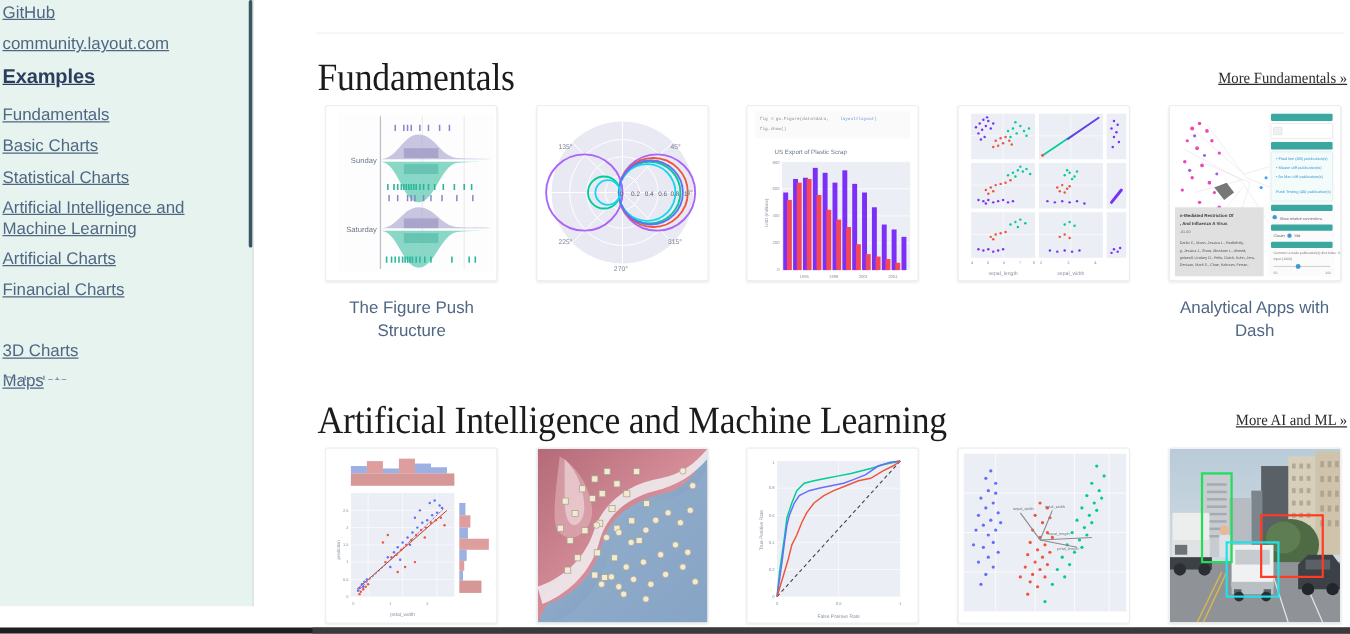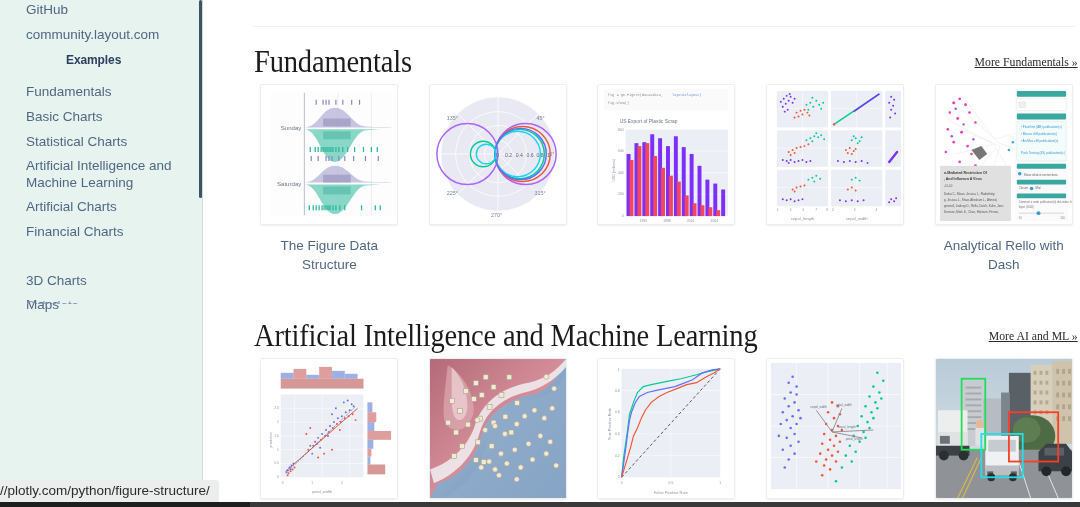--- a/index.html
+++ b/index.html
@@ -26,27 +26,26 @@
     line-height: 1.25;
     padding: 0;
     text-decoration: none;
     white-space: nowrap;
     cursor: pointer;
   }
   .nav-link.wrap { white-space: normal; }
   .nav-head {
     display: block;
     color: #2a3f5f;
-    font-size: 12px;
+    font-size: 16px;
     font-weight: bold;
     letter-spacing: -0.1px;
     cursor: pointer;
-    margin-left: 40px;
-  }
-  .nav-slot { position: absolute; left: 26px; }
+  }
+  .nav-slot { position: absolute; left: 2px; text-decoration: underline; }
 
   #sidebar-scroll-track {
     position: absolute; left: 199px; top: 0; width: 4px; height: 485px;
     background: transparent;
   }
   #sidebar-scroll-thumb {
     position: absolute; left: 0; top: 0; width: 3px; height: 198px;
     background: #3b5463; border-radius: 2px;
   }
   #sidebar-divider {
@@ -249,21 +248,21 @@
                   <line x1="80" y1="122" x2="80" y2="127"></line>
                 <line x1="85" y1="122" x2="85" y2="127"></line>
                   <line x1="102" y1="122" x2="102" y2="127"></line>
                 <line x1="116" y1="122" x2="116" y2="127"></line>
                   <line x1="121" y1="122" x2="121" y2="127"></line>
               </g>
               <text x="41" y="46" font-family="Liberation Sans, sans-serif" font-size="6.2" fill="#6b7787" text-anchor="end">Sunday</text>
               <text x="41" y="102" font-family="Liberation Sans, sans-serif" font-size="6.2" fill="#6b7787" text-anchor="end">Saturday</text>
             </svg>
           </div>
-          <div class="card-title">The Figure Data Structure</div>
+          <div class="card-title">The Figure Push Structure</div>
         </div>
 
         <div class="card">
           <div class="thumb">
             <svg viewBox="0 0 138 141" xmlns="http://www.w3.org/2000/svg" aria-hidden="true">
               <rect width="138" height="141" fill="#ffffff"></rect>
               <circle cx="69" cy="70" r="58" fill="#e8e9f2"></circle>
               <g stroke="#ffffff" stroke-width="0.8" fill="none">
                 <circle cx="69" cy="70" r="14"></circle>
                   <circle cx="69" cy="70" r="29"></circle>
@@ -670,21 +669,21 @@
               <text x="101" y="106" font-family="Liberation Sans, sans-serif" font-size="3" fill="#666">Mid</text>
               <rect x="82" y="110" width="50" height="5" rx="1" fill="#3aa8a0"></rect>
               <text x="84" y="120" font-family="Liberation Sans, sans-serif" font-size="2.8" fill="#777">Common a node publication(s) dict-index: list</text>
               <text x="84" y="125" font-family="Liberation Sans, sans-serif" font-size="2.8" fill="#777">Input (1000)</text>
               <line x1="84" y1="130" x2="130" y2="130" stroke="#ccc" stroke-width="0.8"></line>
               <circle cx="104" cy="130" r="2" fill="#3a9bd5"></circle>
               <text x="84" y="136" font-family="Liberation Sans, sans-serif" font-size="2.8" fill="#888">50</text>
               <text x="126" y="136" font-family="Liberation Sans, sans-serif" font-size="2.8" fill="#888">100</text>
             </svg>
           </div>
-          <div class="card-title">Analytical Rello with Dash</div>
+          <div class="card-title">Analytical Apps with Dash</div>
         </div>
       </div>
     </section>
 
     <section class="section" style="top:318px;">
       <div class="sec-head-row">
         <h2 class="sec-title">Artificial Intelligence and Machine Learning</h2>
         <a class="sec-more">More AI and ML »</a>
       </div>
 
@@ -1135,17 +1134,16 @@
               <rect x="74" y="54" width="50" height="50" fill="none" stroke="#ff3b22" stroke-width="1.8"></rect>
               <rect x="46" y="76" width="42" height="44" fill="none" stroke="#22e0e8" stroke-width="1.8"></rect>
             </svg>
           </div>
 
         </div>
       </div>
     </section>
   </main>
 
-  <div id="status-bar">//plotly.com/python/figure-structure/</div>
 
   <div id="bottom-edge"></div>
   <div id="bottom-edge-light"></div>
 </div>
 
 </body></html>

